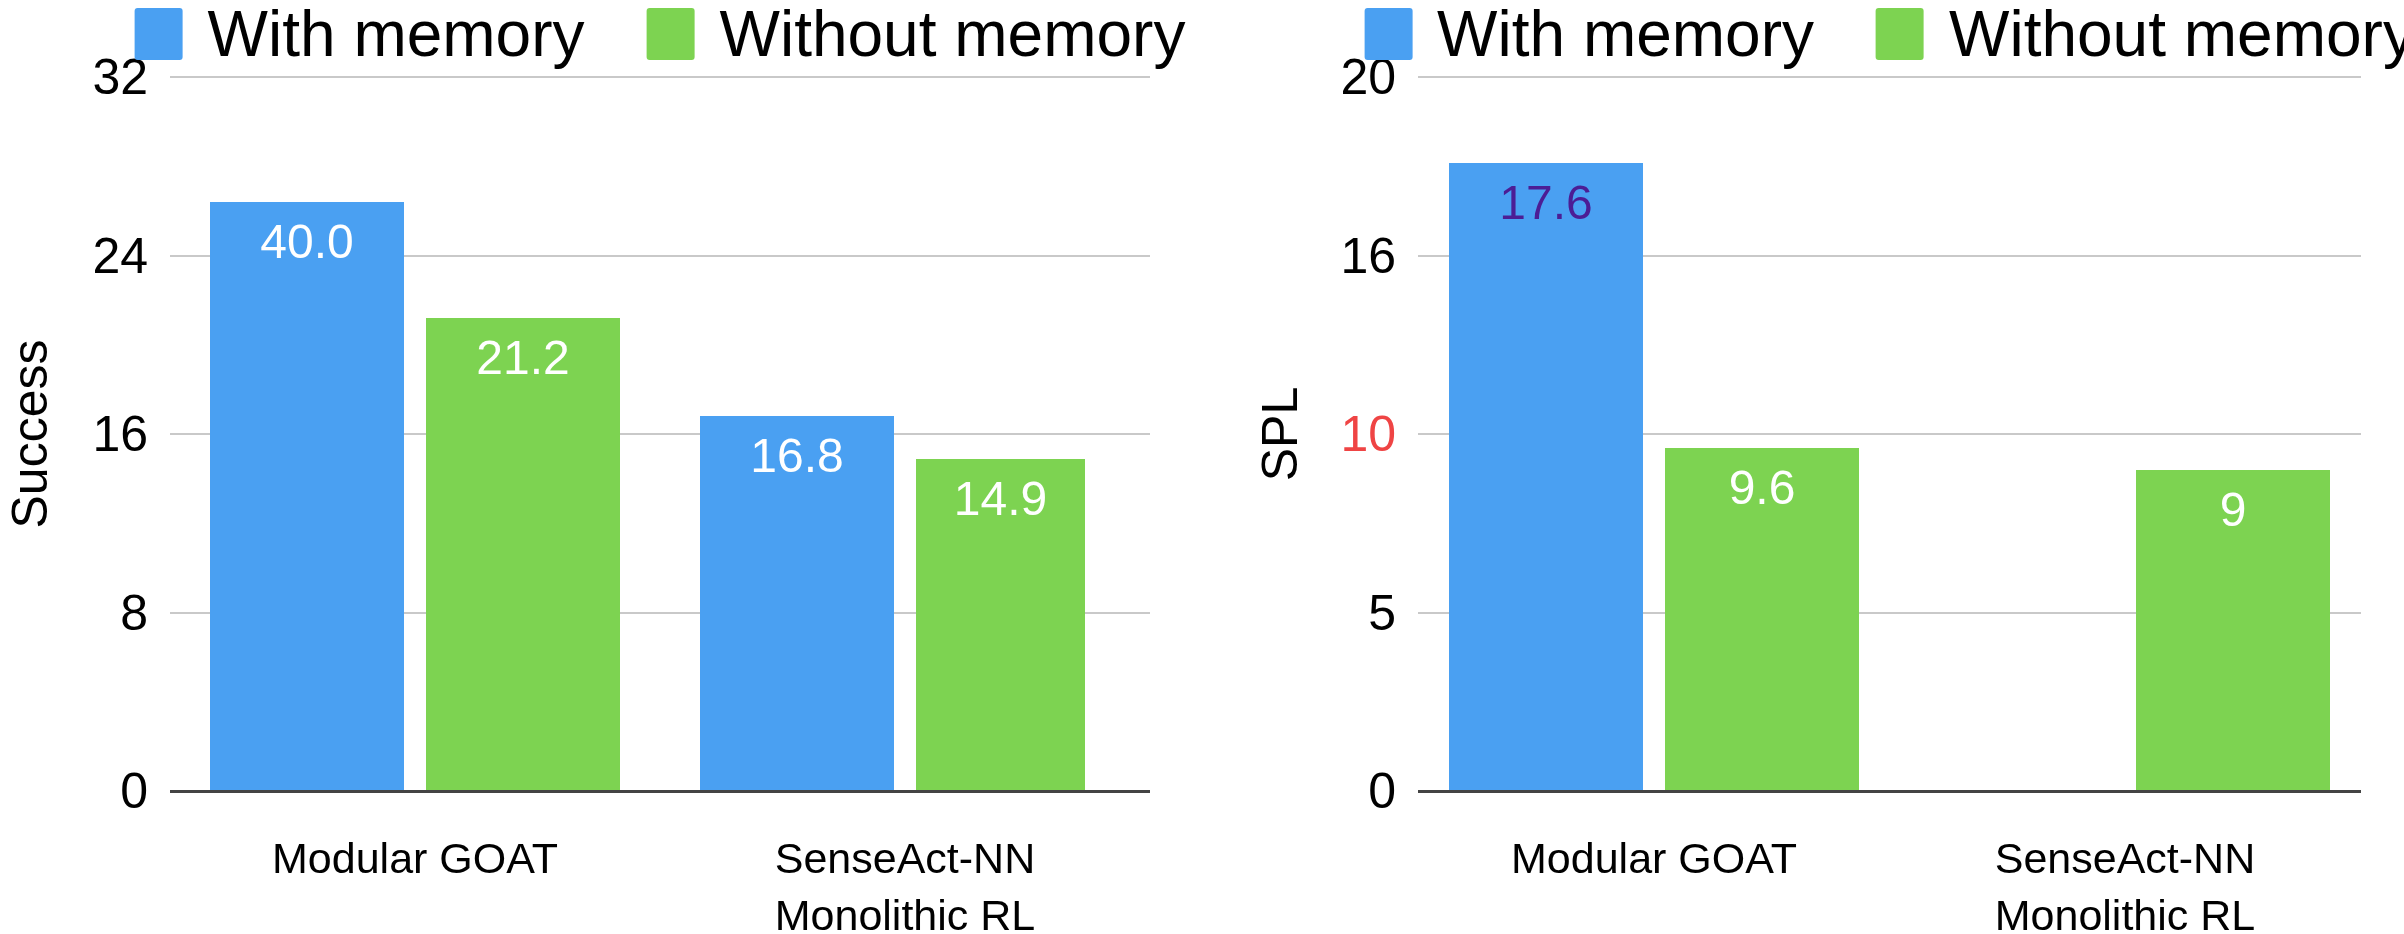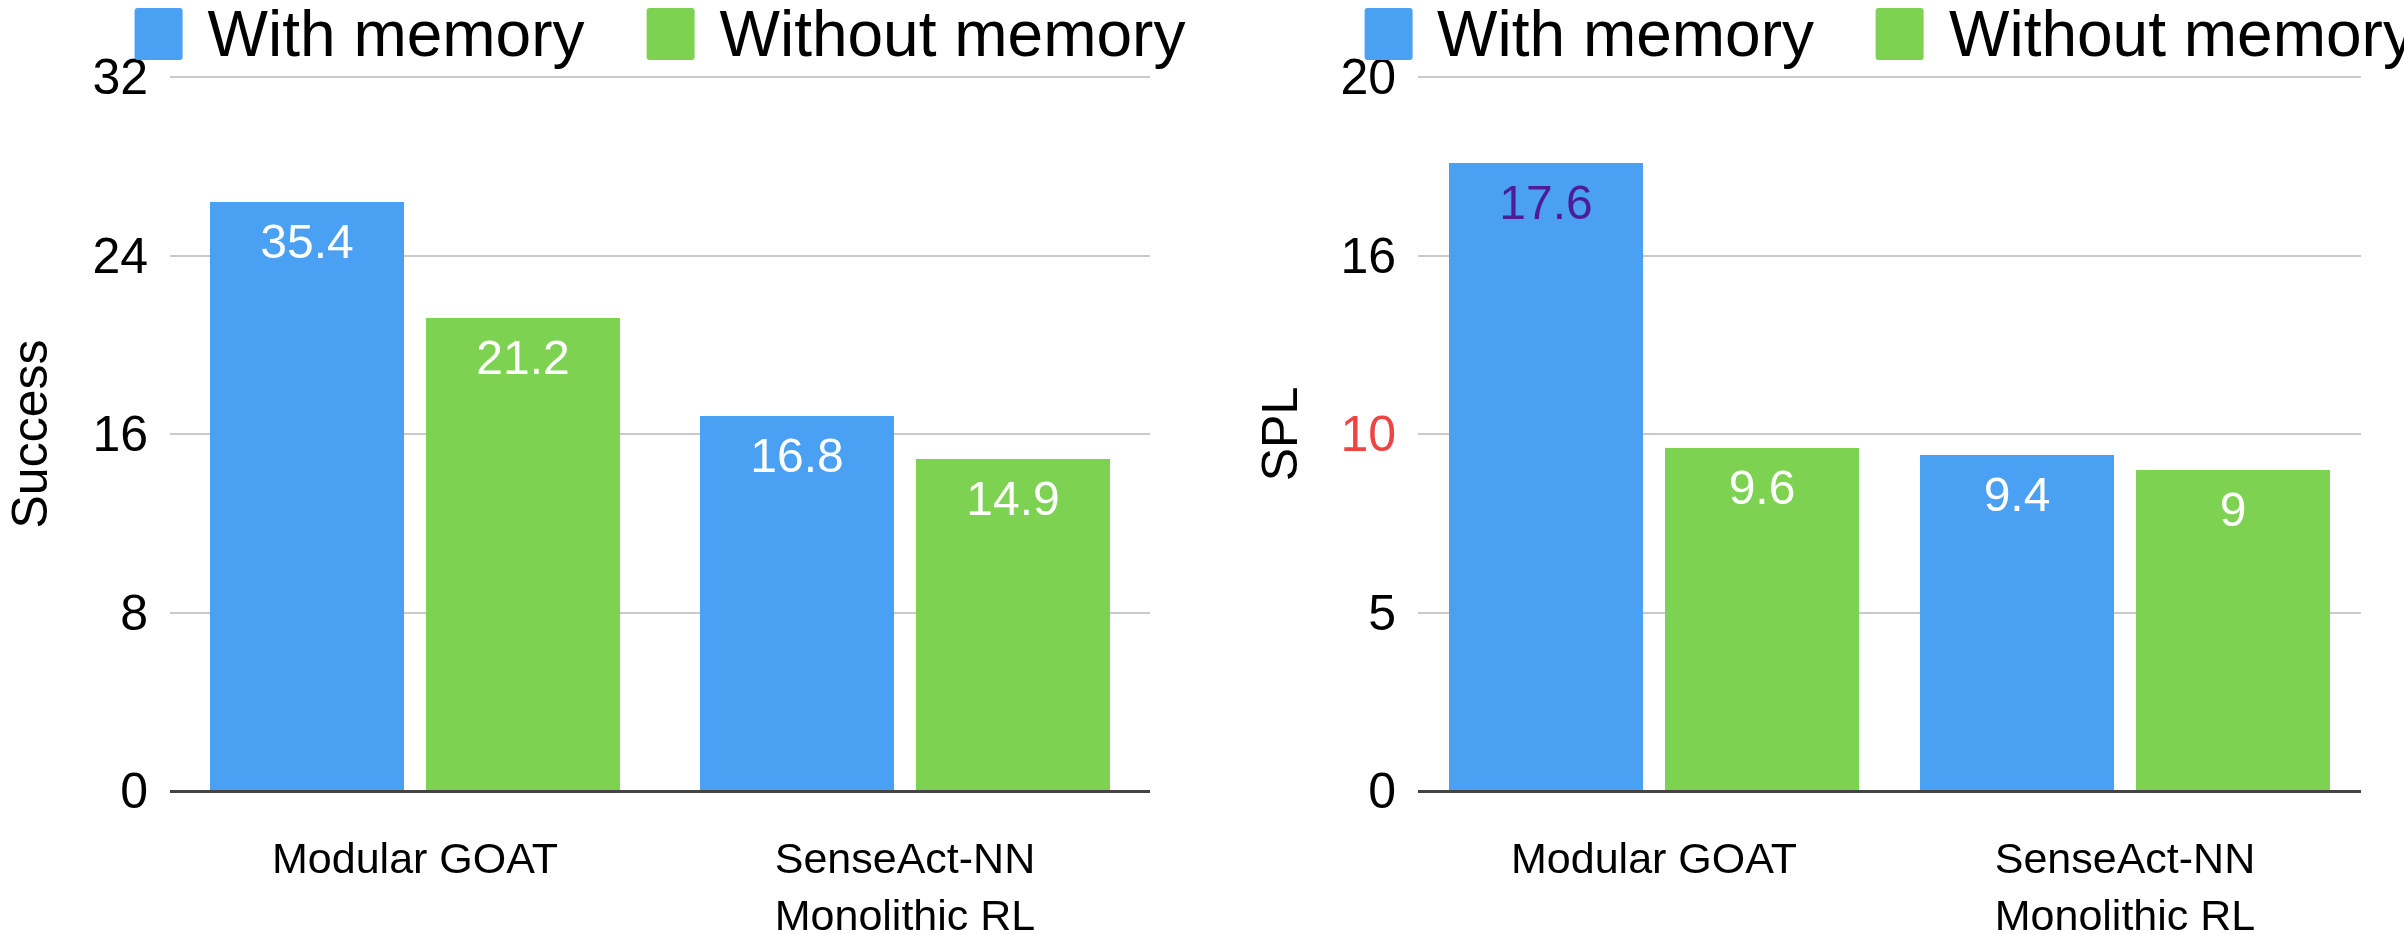--- a/index.html
+++ b/index.html
@@ -45,30 +45,30 @@
       <div class="ytick" style="left: -92px; top: 791px; color: rgb(0, 0, 0);">0</div>
       <div class="gridline" style="background: rgb(201, 201, 201); top: 611.5px; left: 170px; width: 980px;"></div>
       <div class="ytick" style="left: -92px; top: 612.5px; color: rgb(0, 0, 0);">8</div>
       <div class="gridline" style="background: rgb(201, 201, 201); top: 433px; left: 170px; width: 980px;"></div>
       <div class="ytick" style="left: -92px; top: 434px; color: rgb(0, 0, 0);">16</div>
       <div class="gridline" style="background: rgb(201, 201, 201); top: 254.5px; left: 170px; width: 980px;"></div>
       <div class="ytick" style="left: -92px; top: 255.5px; color: rgb(0, 0, 0);">24</div>
       <div class="gridline" style="background: rgb(201, 201, 201); top: 76px; left: 170px; width: 980px;"></div>
       <div class="ytick" style="left: -92px; top: 77px; color: rgb(0, 0, 0);">32</div>
       <div class="bar" style="left: 210px; top: 201.95px; width: 194px; height: 589.05px; background: rgb(74, 160, 242);">
-        <div class="bar-label" style="color: rgb(255, 255, 255);">35.4</div>
+        <div class="bar-label" style="color: rgb(255, 255, 255);">40.0</div>
       </div>
       <div class="bar" style="left: 426px; top: 317.975px; width: 194px; height: 473.025px; background: rgb(125, 211, 81);">
         <div class="bar-label" style="color: rgb(255, 255, 255);">21.2</div>
       </div>
       <div class="category" style="left: 415px; top: 830px; color: rgb(0, 0, 0);">Modular GOAT</div>
       <div class="bar" style="left: 700px; top: 416.15px; width: 194px; height: 374.85px; background: rgb(74, 160, 242);">
         <div class="bar-label" style="color: rgb(255, 255, 255);">16.8</div>
       </div>
-      <div class="bar" style="left: 916px; top: 458.544px; width: 194px; height: 332.456px; background: rgb(125, 211, 81);">
+      <div class="bar" style="left: 916px; top: 458.544px; width: 169px; height: 332.456px; background: rgb(125, 211, 81);">
         <div class="bar-label" style="color: rgb(255, 255, 255);">14.9</div>
       </div>
       <div class="category" style="left: 905px; top: 830px; color: rgb(0, 0, 0);">SenseAct-NN
 Monolithic RL</div>
       <div class="legend" style="left: 660px;">
         <div class="legend-item">
           <span class="legend-swatch" style="background: rgb(74, 160, 242);"></span>
           <span class="legend-label" style="color: rgb(0, 0, 0);">With memory</span>
         </div>
         <div class="legend-item">
@@ -89,23 +89,20 @@
       <div class="ytick" style="left: 1156px; top: 255.5px; color: rgb(0, 0, 0);">16</div>
       <div class="gridline" style="background: rgb(201, 201, 201); top: 76px; left: 1418px; width: 943px;"></div>
       <div class="ytick" style="left: 1156px; top: 77px; color: rgb(0, 0, 0);">20</div>
       <div class="bar" style="left: 1449px; top: 162.68px; width: 194px; height: 628.32px; background: rgb(74, 160, 242);">
         <div class="bar-label" style="color: #4c1d95;">17.6</div>
       </div>
       <div class="bar" style="left: 1665px; top: 448.28px; width: 194px; height: 342.72px; background: rgb(125, 211, 81);">
         <div class="bar-label" style="color: rgb(255, 255, 255);">9.6</div>
       </div>
       <div class="category" style="left: 1654px; top: 830px; color: rgb(0, 0, 0);">Modular GOAT</div>
-      <div class="bar" style="left: 1920px; top: 455.42px; width: 194px; height: 335.58px; background: rgb(74, 160, 242);">
-        <div class="bar-label" style="color: rgb(255, 255, 255);">9.4</div>
-      </div>
       <div class="bar" style="left: 2136px; top: 469.7px; width: 194px; height: 321.3px; background: rgb(125, 211, 81);">
         <div class="bar-label" style="color: rgb(255, 255, 255);">9</div>
       </div>
       <div class="category" style="left: 2125px; top: 830px; color: rgb(0, 0, 0);">SenseAct-NN
 Monolithic RL</div>
       <div class="legend" style="left: 1889.5px;">
         <div class="legend-item">
           <span class="legend-swatch" style="background: rgb(74, 160, 242);"></span>
           <span class="legend-label" style="color: rgb(0, 0, 0);">With memory</span>
         </div>

